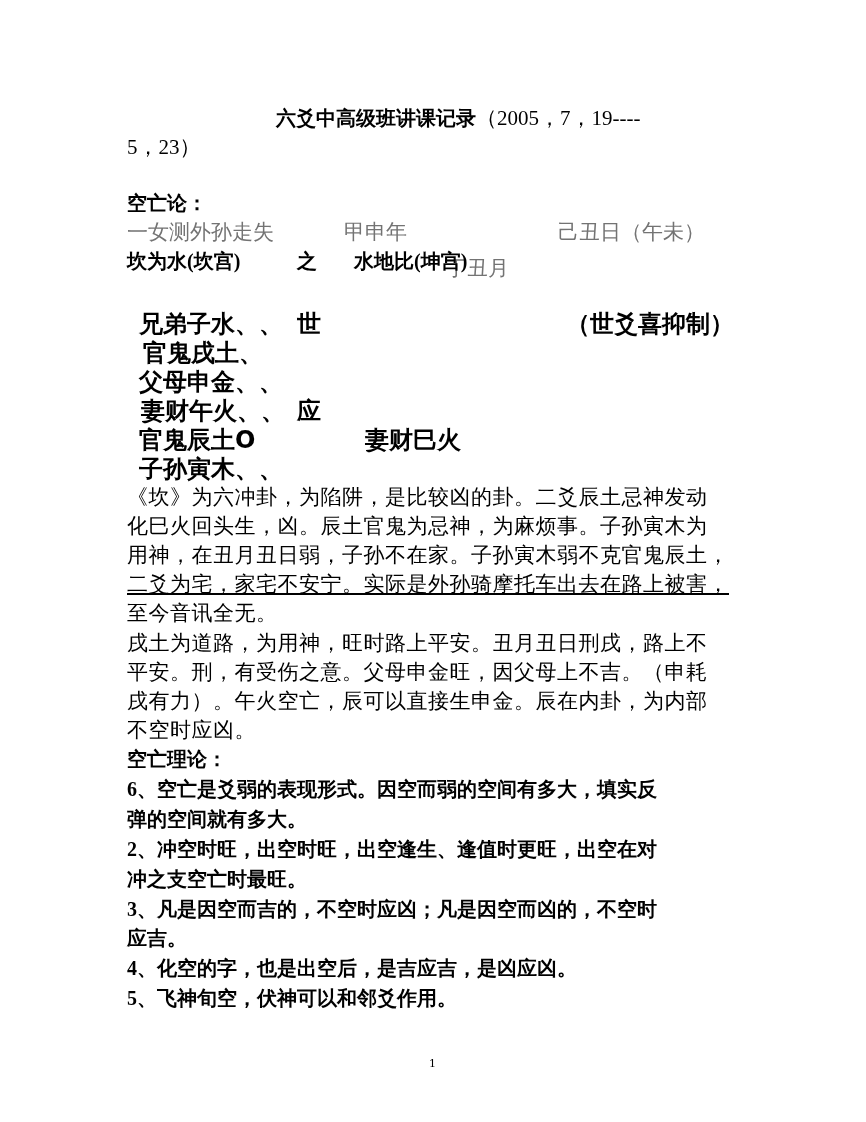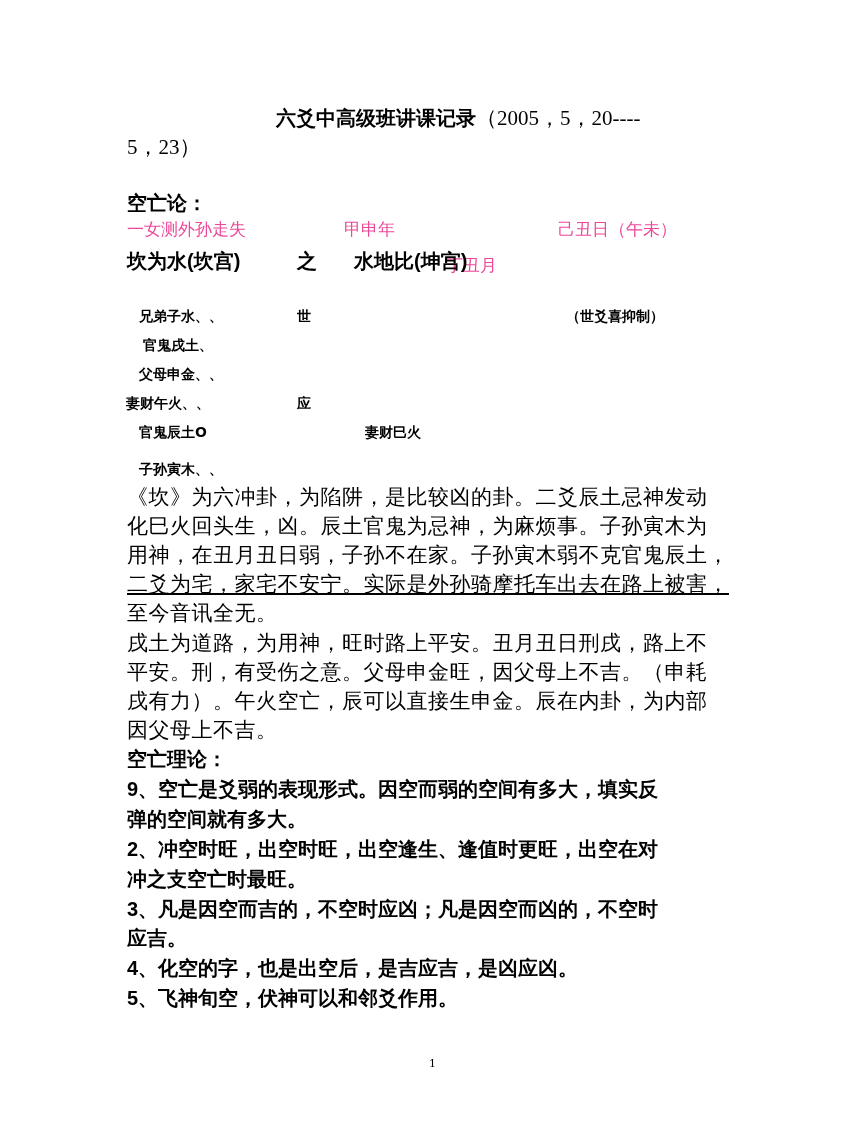--- a/index.html
+++ b/index.html
@@ -2,33 +2,33 @@
 <html><head>
 <meta charset="utf-8">
 <style>
   html, body { margin: 0; padding: 0; background: #ffffff; }
   body { width: 866px; height: 1122px; position: relative; overflow: hidden;
          font-family: "DejaVu Serif", "Liberation Serif", serif; color: #000; }
   .abs { position: absolute; white-space: nowrap; }
   .title { font-size: 21px; }
   .title b { font-family: "DejaVu Sans", sans-serif; font-weight: bold; font-size: 20px; margin-top: 28px; }
   .serif { font-family: "Liberation Serif", "DejaVu Serif", serif; font-size: 21px; }
-  .bold { font-family: Liberation Sans, sans-serif; font-weight: bold; font-size: 20px; }
-  .gray { color: #ec4899; font-size: 17px; }
+  .bold { font-family: Liberation Serif, serif; font-weight: bold; font-size: 20px; }
+  .gray { color: #737373; font-size: 21px; }
   .line { position: absolute; left: 127px; font-size: 21px; letter-spacing: 0.5px; }
-  .hex { font-family: "DejaVu Sans", sans-serif; font-weight: bold; font-size: 14px; }
+  .hex { font-family: "DejaVu Sans", sans-serif; font-weight: bold; font-size: 24px; }
   .pageno { font-size: 11px; }
 </style>
 </head>
 <body>
 
 <div>
 
   <div class="abs title" style="left:276px; top:104px;">
-    <b>六爻中高级班讲课记录</b><span class="serif">（2005，5，20----</span>
+    <b>六爻中高级班讲课记录</b><span class="serif">（2005，7，19----</span>
   </div>
   <div class="abs serif" style="left:127px; top:133px;">5，23）</div>
 
   <div class="abs bold" style="left:127px; top:190px;">空亡论：</div>
 
   <div class="abs gray" style="left:127px; top:218px;">一女测外孙走失</div>
   <div class="abs gray" style="left:344px; top:218px;">甲申年</div>
   <div class="abs gray" style="left:446px; top:218px;margin-top:36px;">丁丑月</div>
   <div class="abs gray" style="left:558px; top:218px;">己丑日（午未）</div>
 
@@ -37,41 +37,41 @@
   <div class="abs bold" style="left:354px; top:248px;">水地比(坤宫)</div>
 
   <div class="abs hex" style="left:139px; top:308px;">兄弟子水、、</div>
   <div class="abs hex" style="left:297px; top:308px;">世</div>
   <div class="abs hex" style="left:566px; top:308px;">（世爻喜抑制）</div>
 
   <div class="abs hex" style="left:143px; top:337px;text-align:center;">官鬼戌土、</div>
 
   <div class="abs hex" style="left:139px; top:366px;">父母申金、、</div>
 
-  <div class="abs hex" style="left:126px; top:395px;">妻财午火、、</div>
+  <div class="abs hex" style="left:141px; top:395px;">妻财午火、、</div>
   <div class="abs hex" style="left:297px; top:395px;">应</div>
 
   <div class="abs hex" style="left:139px; top:424px;">官鬼辰土O</div>
   <div class="abs hex" style="left:365px; top:424px;">妻财巳火</div>
 
-  <div class="abs hex" style="left:139px; top:453px;margin-top:8px;">子孙寅木、、</div>
+  <div class="abs hex" style="left:139px; top:453px;">子孙寅木、、</div>
 
   <div class="line" style="top:483px;">《坎》为六冲卦，为陷阱，是比较凶的卦。二爻辰土忌神发动</div>
   <div class="line" style="top:512px;">化巳火回头生，凶。辰土官鬼为忌神，为麻烦事。子孙寅木为</div>
   <div class="line" style="top:541px;">用神，在丑月丑日弱，子孙不在家。子孙寅木弱不克官鬼辰土，</div>
   <div class="line" style="top:570px;text-decoration:underline;">二爻为宅，家宅不安宁。实际是外孙骑摩托车出去在路上被害，</div>
   <div class="line" style="top:599px;">至今音讯全无。</div>
   <div class="line" style="top:629px;">戌土为道路，为用神，旺时路上平安。丑月丑日刑戌，路上不</div>
   <div class="line" style="top:658px;">平安。刑，有受伤之意。父母申金旺，因父母上不吉。（申耗</div>
   <div class="line" style="top:687px;">戌有力）。午火空亡，辰可以直接生申金。辰在内卦，为内部</div>
-  <div class="line" style="top:716px;">因父母上不吉。</div>
+  <div class="line" style="top:716px;">不空时应凶。</div>
 
   <div class="abs bold" style="left:127px; top:746px;">空亡理论：</div>
 
-  <div class="abs bold" style="left:127px; top:776px;">9、空亡是爻弱的表现形式。因空而弱的空间有多大，填实反</div>
+  <div class="abs bold" style="left:127px; top:776px;">6、空亡是爻弱的表现形式。因空而弱的空间有多大，填实反</div>
   <div class="abs bold" style="left:127px; top:806px;">弹的空间就有多大。</div>
   <div class="abs bold" style="left:127px; top:836px;">2、冲空时旺，出空时旺，出空逢生、逢值时更旺，出空在对</div>
   <div class="abs bold" style="left:127px; top:866px;">冲之支空亡时最旺。</div>
   <div class="abs bold" style="left:127px; top:896px;">3、凡是因空而吉的，不空时应凶；凡是因空而凶的，不空时</div>
   <div class="abs bold" style="left:127px; top:925px;">应吉。</div>
   <div class="abs bold" style="left:127px; top:955px;text-align:right;">4、化空的字，也是出空后，是吉应吉，是凶应凶。</div>
   <div class="abs bold" style="left:127px; top:985px;">5、飞神旬空，伏神可以和邻爻作用。</div>
 
   <div class="abs pageno" style="left:429px; top:1057px;">1</div>
 </div>

